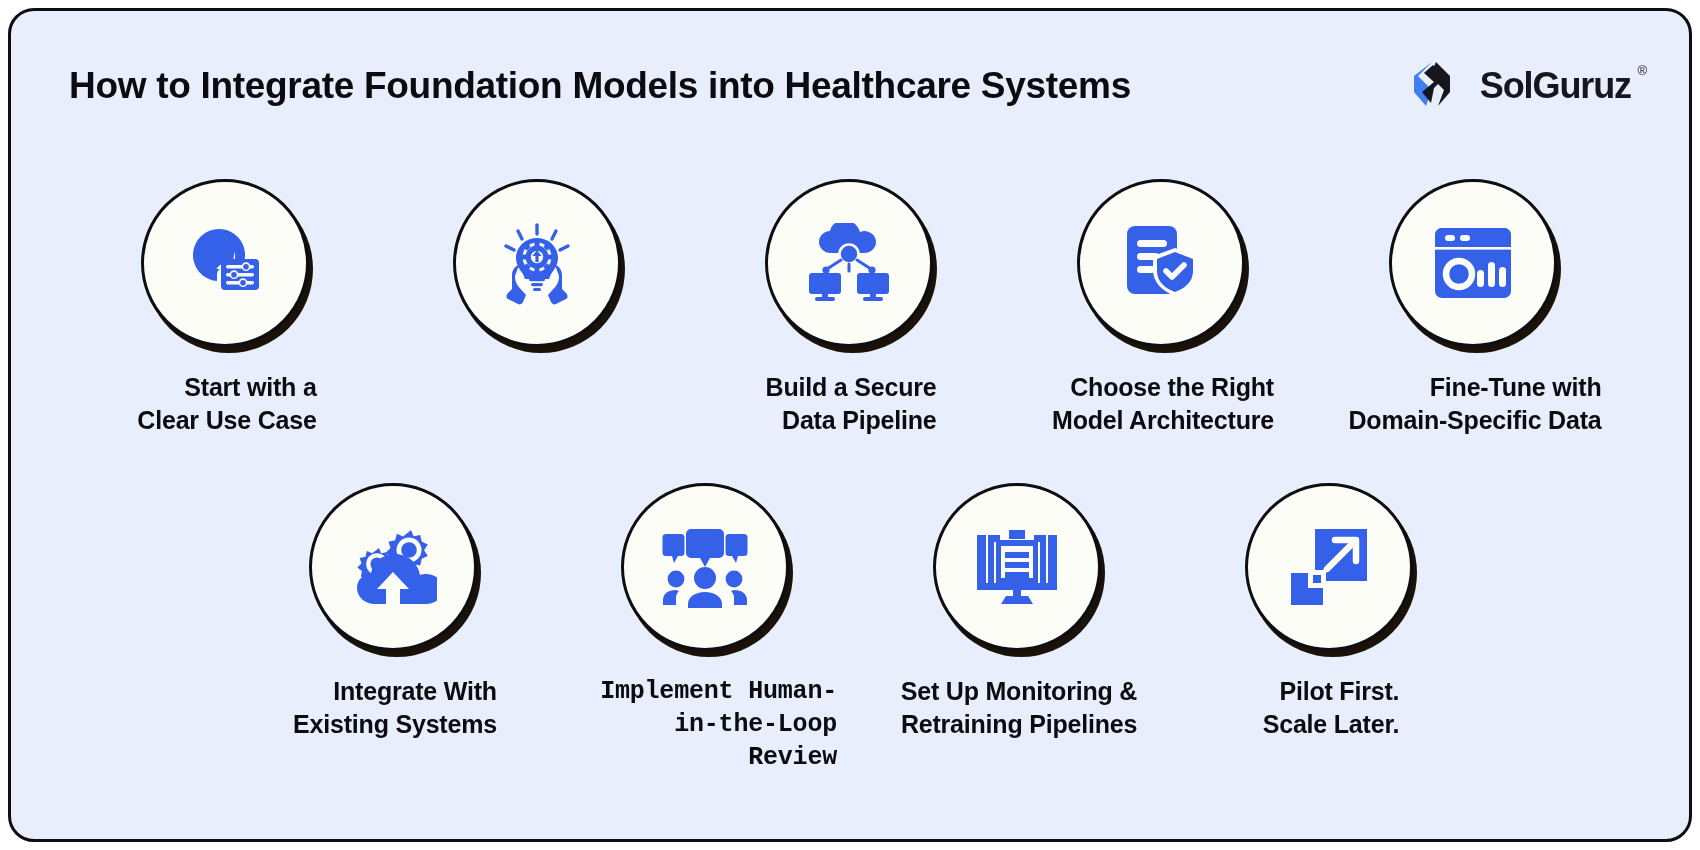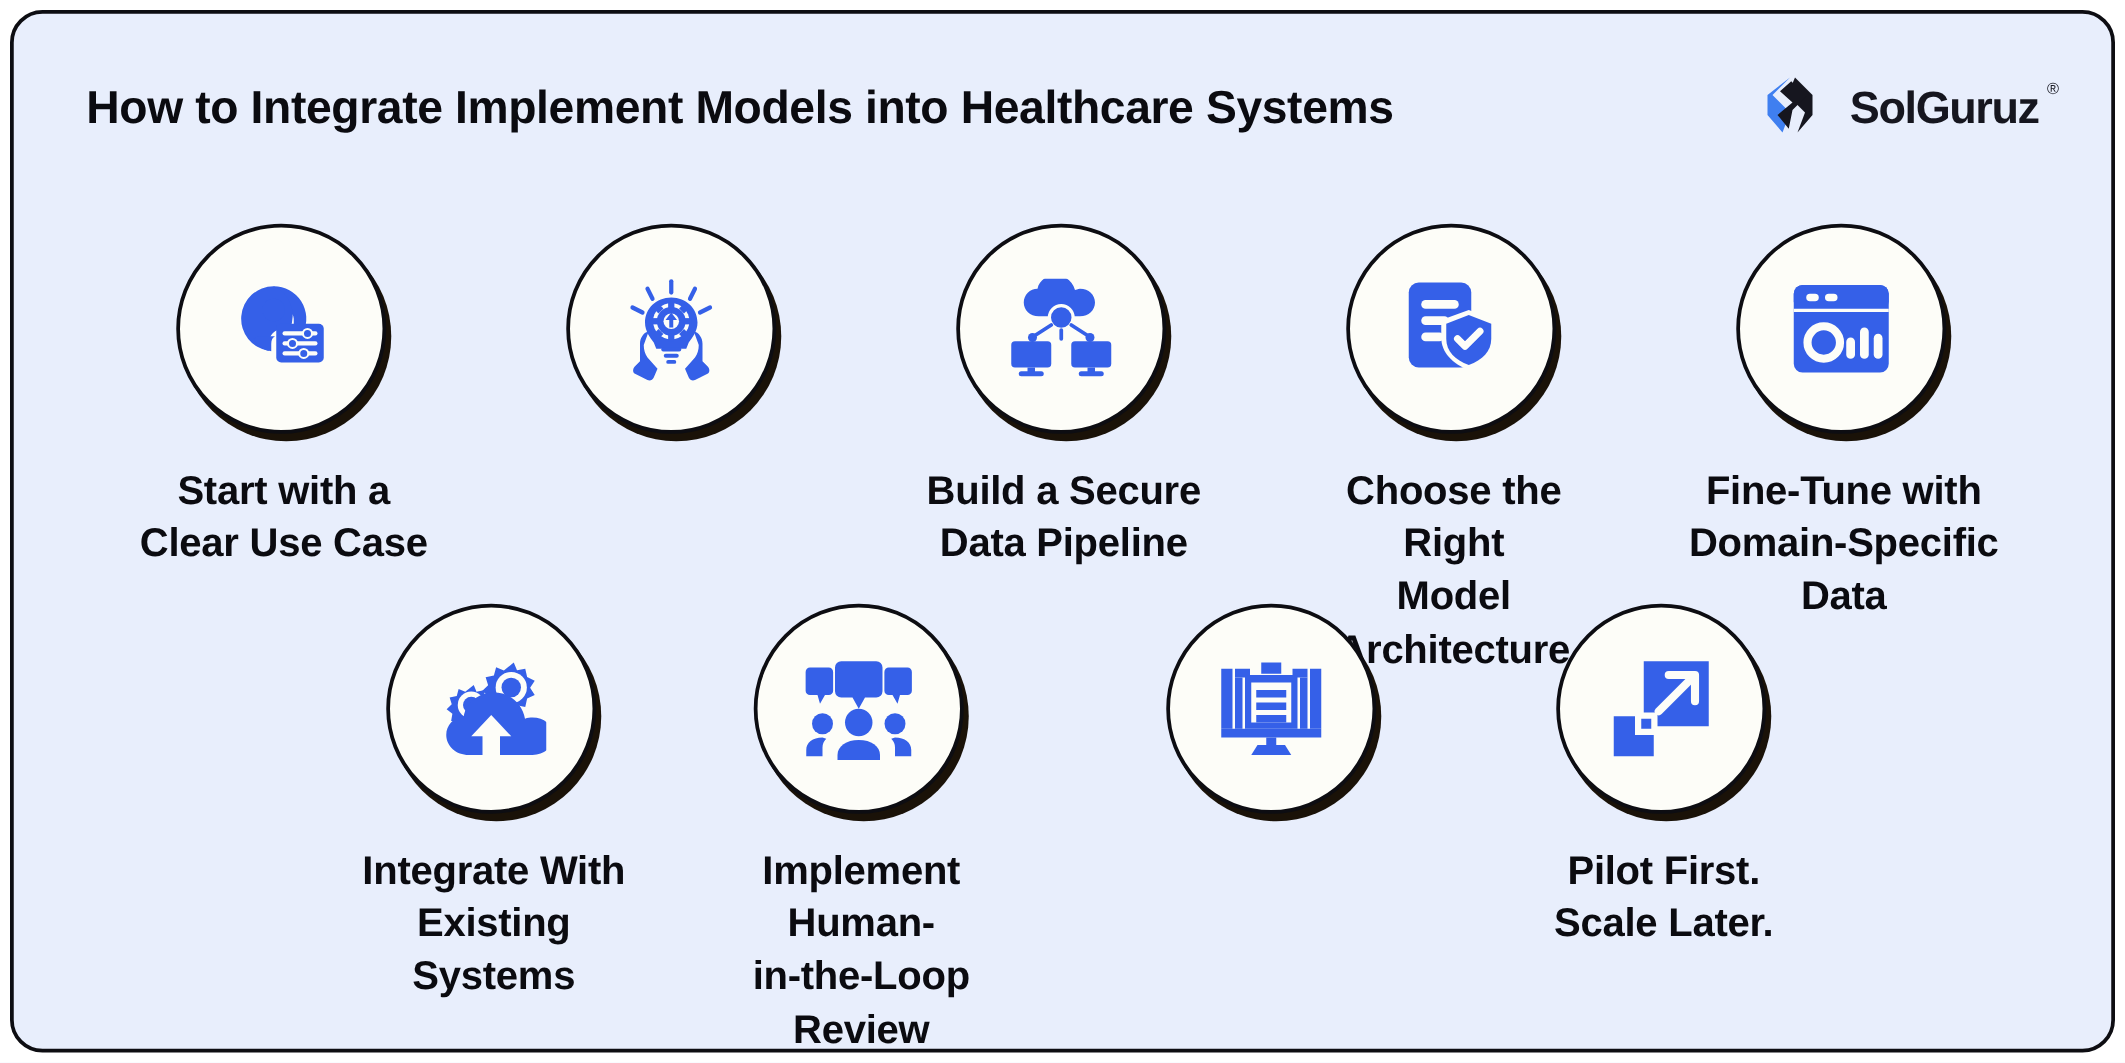--- a/index.html
+++ b/index.html
@@ -74,38 +74,38 @@
     background: #fdfdf8;
     border: 3px solid #0d0d12;
     box-shadow: 4px 6px 0 0 #1a1208;
     display: flex;
     align-items: center;
     justify-content: center;
   }
   .circle svg { display: block; }
   .label {
     margin-top: 20px;
-    text-align: center;
-    font-size: 32px;
+    text-align: right;
+    font-size: 25px;
     font-weight: bold;
     line-height: 1.32;
     color: #0b0b10;
     letter-spacing: -0.2px;
     white-space: pre-line;
   }
   .row1 { top: 168px; }
   .row2 { top: 472px; }
 </style>
 </head>
 <body>
 
 <div class="frame">
 
   <div class="header">
-    <div class="page-title">How to Integrate Implement Models into Healthcare Systems</div>
+    <div class="page-title">How to Integrate Foundation Models into Healthcare Systems</div>
     <div class="logo">
       <span class="logo-mark">
         <svg width="46" height="50" viewBox="0 0 46 50">
           <path d="M20 3 L6 17 L20 31 L14 47 L2 33 L2 17 Z" fill="#3f7ff0"></path>
           <path d="M24 3 L38 17 L38 33 L26 47 L32 31 L18 17 Z" fill="#16161f"></path>
           <path d="M21 6 L33 18 L22 29 L19 44 L10 33 L22 23 L12 14 Z" fill="#16161f"></path>
         </svg>
       </span>
       <span class="logo-word">
         <span>SolGuruz</span>
@@ -268,21 +268,21 @@
               <path d="M26 78c-10 0-18-7-18-16 0-8 6-14 14-15 2-11 12-19 24-19 13 0 23 9 25 21 2-1 4-1 6-1 10 0 17 7 17 15 0 8-7 15-17 15Z" fill="#3560e8"></path>
               <path d="M44 46 l16 17H51v15H37V63h-9Z" fill="#fdfdf8"></path>
             </svg>
           </span>
         </div>
       </div>
       <div class="label">Integrate With
 Existing Systems</div>
     </div>
 
-    <div class="node row2" style="left:548px;">
+    <div class="node row2" style="left:566px;font-family:Liberation Mono, monospace;">
       <div class="circle-wrap">
         <div class="circle">
           <span>
             <svg width="86" height="82" viewBox="0 0 86 82">
               <path d="M29 3h28a5 5 0 0 1 5 5v19a5 5 0 0 1-5 5H48l-5 9-5-9h-9a5 5 0 0 1-5-5V8a5 5 0 0 1 5-5Z" fill="#3560e8"></path>
               <path d="M4 8h15a3.5 3.5 0 0 1 3.5 3.5v15A3.5 3.5 0 0 1 19 30h-3l-4 7-2-7H4a3.5 3.5 0 0 1-3.5-3.5v-15A3.5 3.5 0 0 1 4 8Z" fill="#3560e8"></path>
               <path d="M67 8h15a3.5 3.5 0 0 1 3.5 3.5v15A3.5 3.5 0 0 1 82 30h-6l-2 7-4-7h-3a3.5 3.5 0 0 1-3.5-3.5v-15A3.5 3.5 0 0 1 67 8Z" fill="#3560e8"></path>
               <circle cx="43" cy="52" r="11" fill="#3560e8"></circle>
               <path d="M43 66c-10 0-17 5-17 12v4h34v-4c0-7-7-12-17-12Z" fill="#3560e8"></path>
               <circle cx="14" cy="53" r="8.4" fill="#3560e8"></circle>
@@ -314,20 +314,22 @@
               <rect x="30" y="25" width="24" height="6" fill="#3560e8"></rect>
               <rect x="30" y="35" width="24" height="6" fill="#3560e8"></rect>
               <rect x="30" y="45" width="24" height="6" fill="#3560e8"></rect>
               <rect x="2" y="56" width="80" height="7" fill="#3560e8"></rect>
               <rect x="38" y="63" width="8" height="6" fill="#3560e8"></rect>
               <path d="M26 77 l5-8h22l5 8Z" fill="#3560e8"></path>
             </svg>
           </span>
         </div>
       </div>
+      <div class="label">Set Up Monitoring &amp;
+Retraining Pipelines</div>
     </div>
 
     <div class="node row2" style="left:1190px;">
       <div class="circle-wrap">
         <div class="circle">
           <span>
             <svg width="80" height="80" viewBox="0 0 80 80">
               <rect x="26" y="2" width="52" height="52" fill="#3560e8"></rect>
               <rect x="2" y="46" width="32" height="32" fill="#3560e8"></rect>
               <rect x="19" y="43" width="18" height="18" fill="#fdfdf8"></rect>

